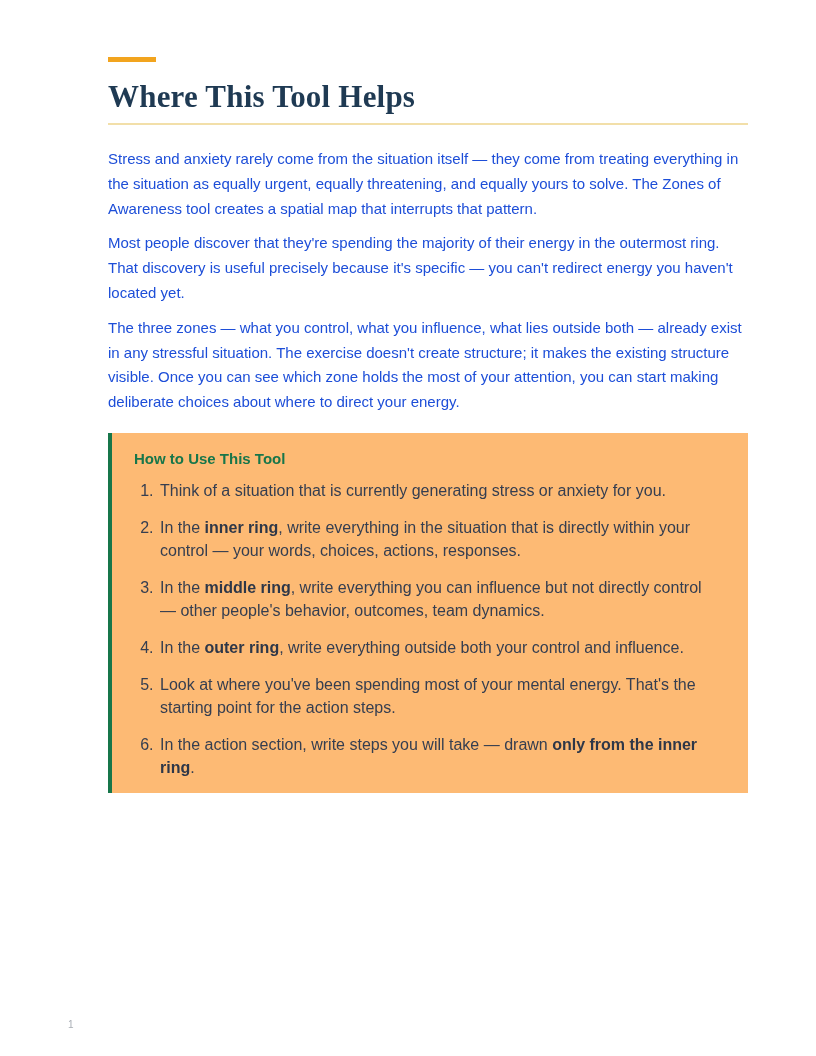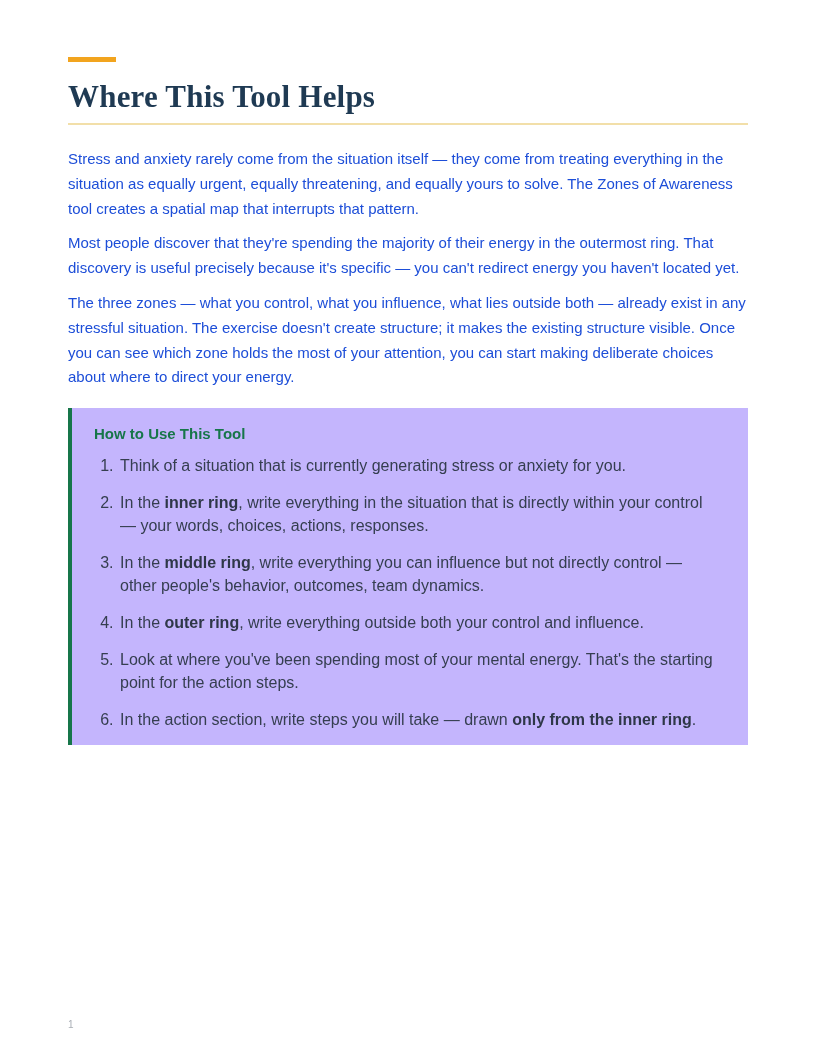--- a/index.html
+++ b/index.html
@@ -8,21 +8,21 @@
     position: relative;
     width: 816px;
     height: 1056px;
     margin: 0 auto;
     background: #ffffff;
     font-family: "Liberation Sans", sans-serif;
     color: #353E50;
     overflow: hidden;
   }
   .content {
-    padding: 57px 68px 0 68px;
+    padding: 57px 68px 0 108px;
   }
   .accent-bar {
     width: 48px;
     height: 5px;
     background: #F2A41E;
     margin-bottom: 17px;
   }
   h1.title {
     font-family: "Liberation Serif", serif;
     font-weight: 700;
@@ -39,21 +39,21 @@
   }
   .body-copy { margin-top: 22px; }
   .body-copy p {
     font-size: 15px;
     line-height: 24.8px;
     margin-bottom: 10px;
     color: #1d4ed8;
   }
   .callout {
     margin-top: 18px;
-    background: #c4b5fd;
+    background: #fdba74;
     border-left: 4px solid #17764A;
     padding: 17px 26px 14px 22px;
   }
   .callout-heading {
     font-size: 15px;
     font-weight: 700;
     color: #17764A;
     margin-bottom: 12px;
   }
   ol.steps {

